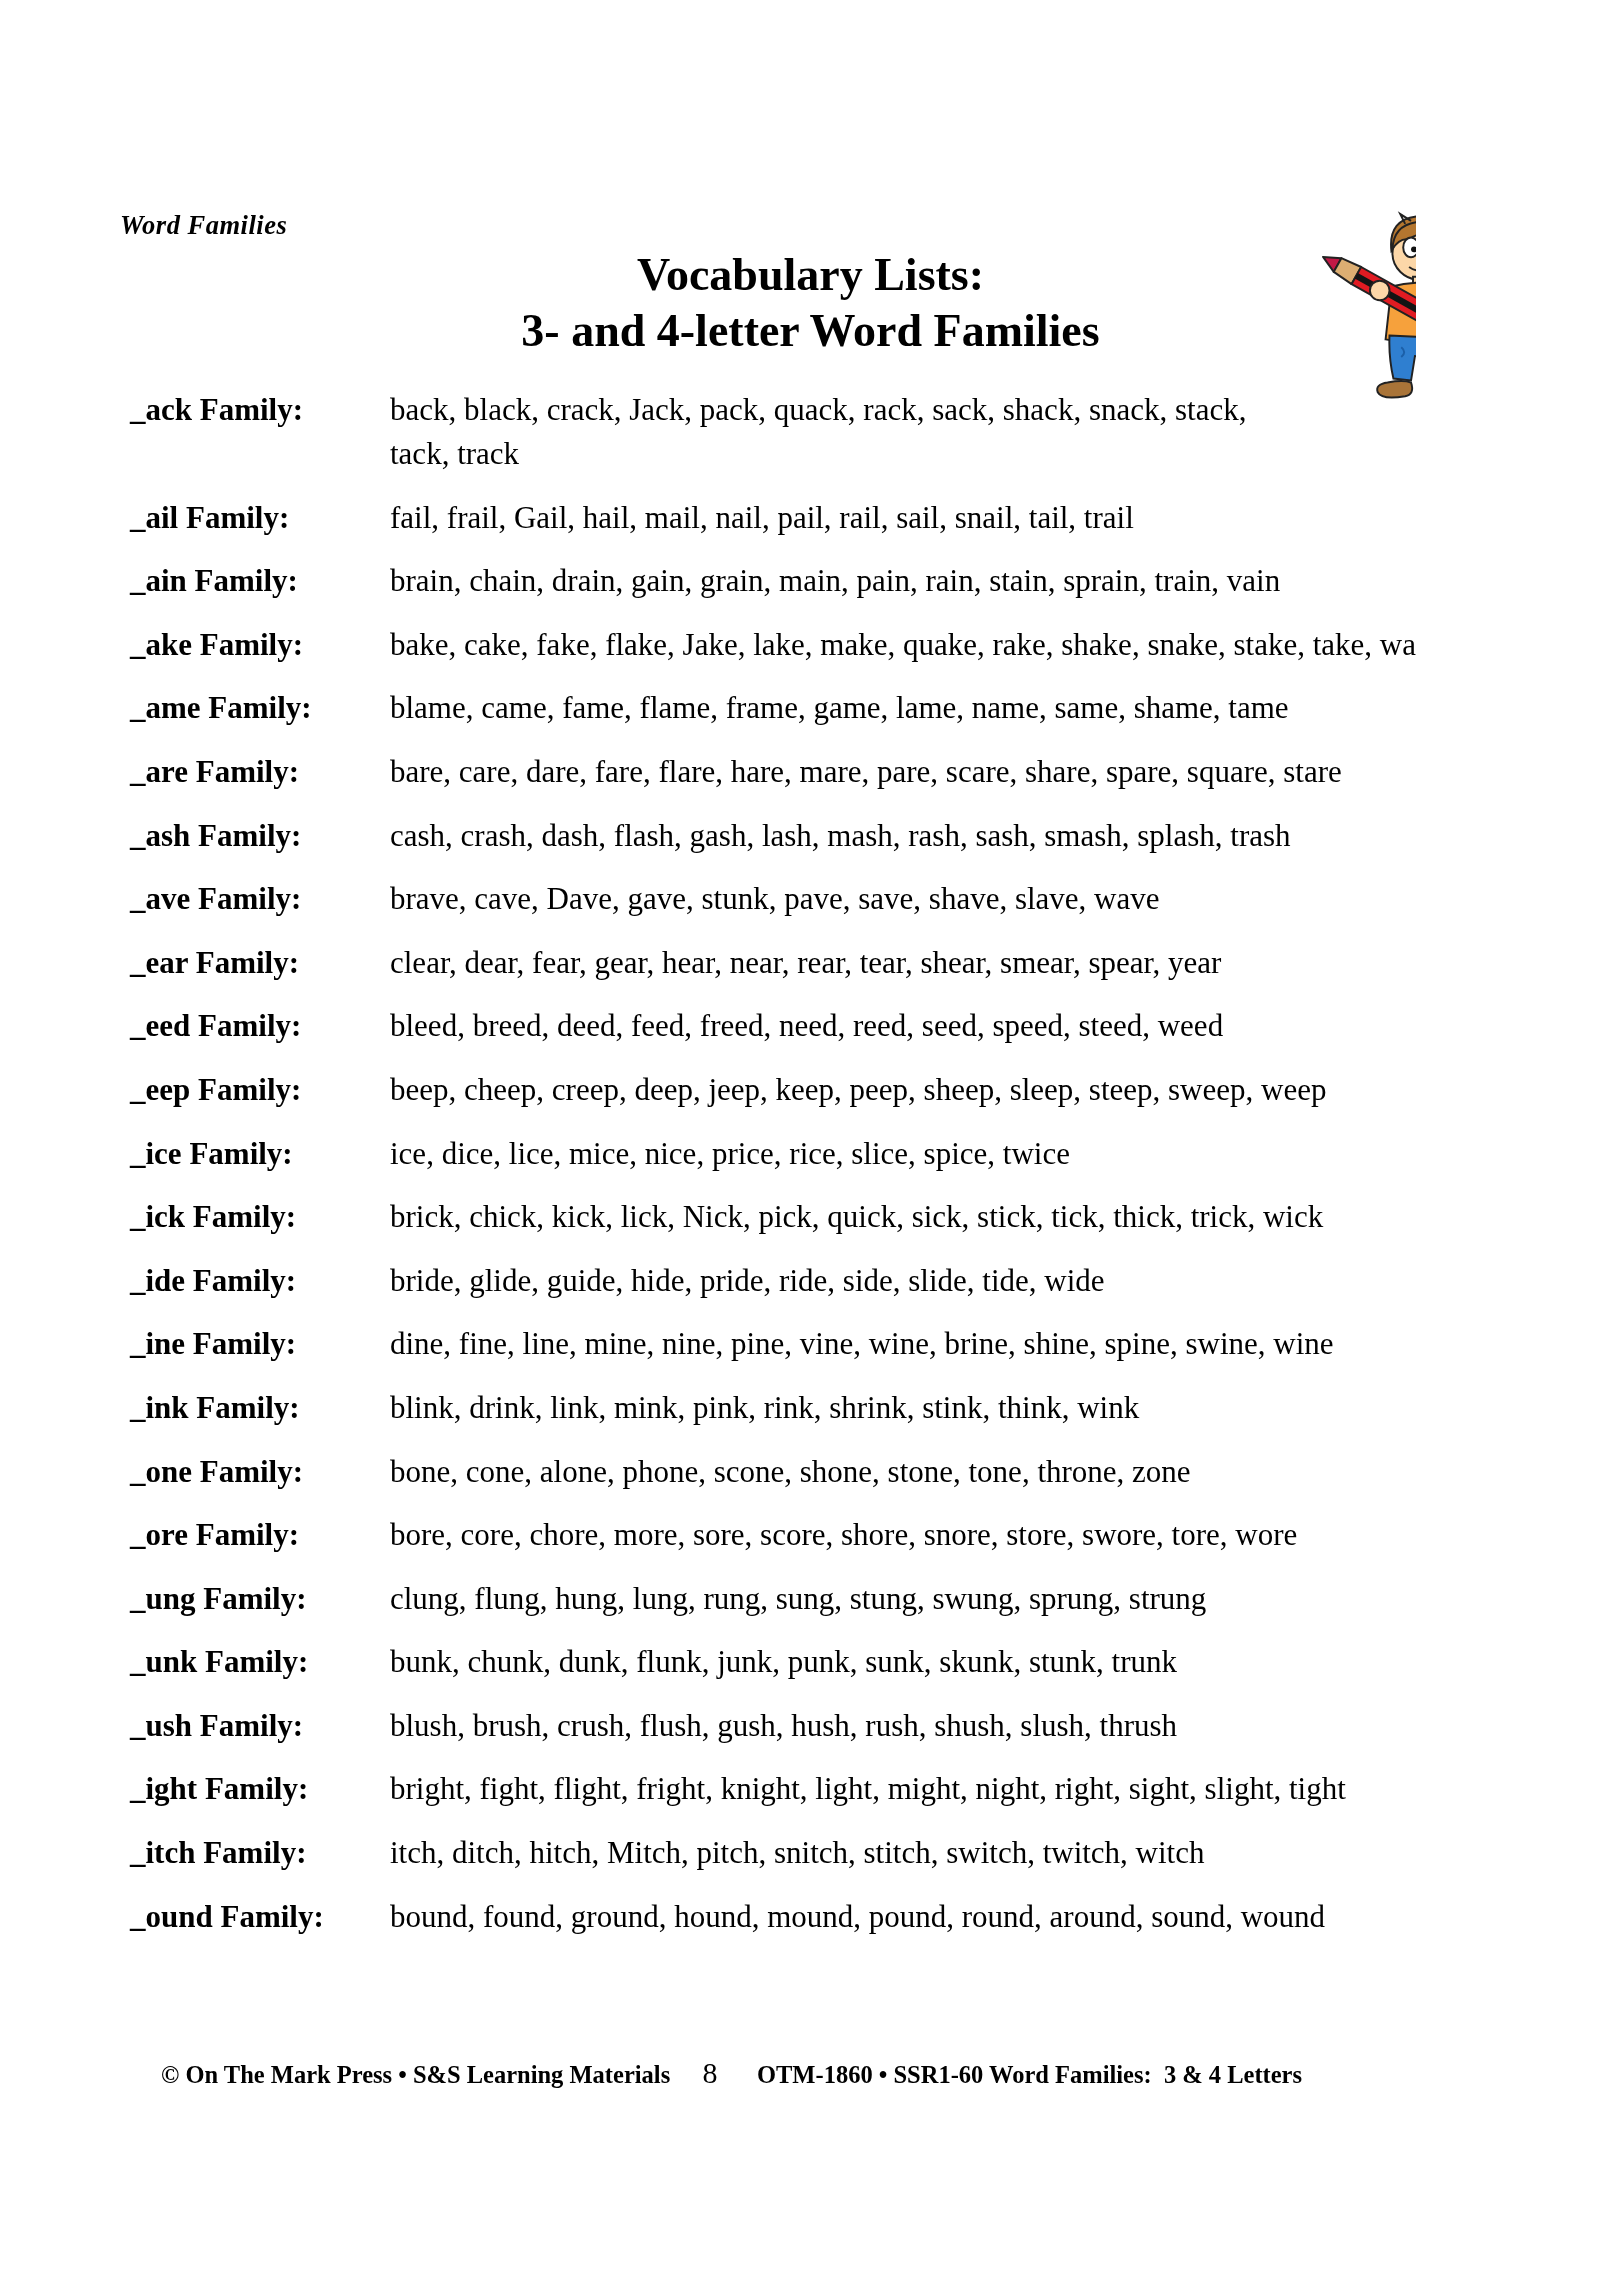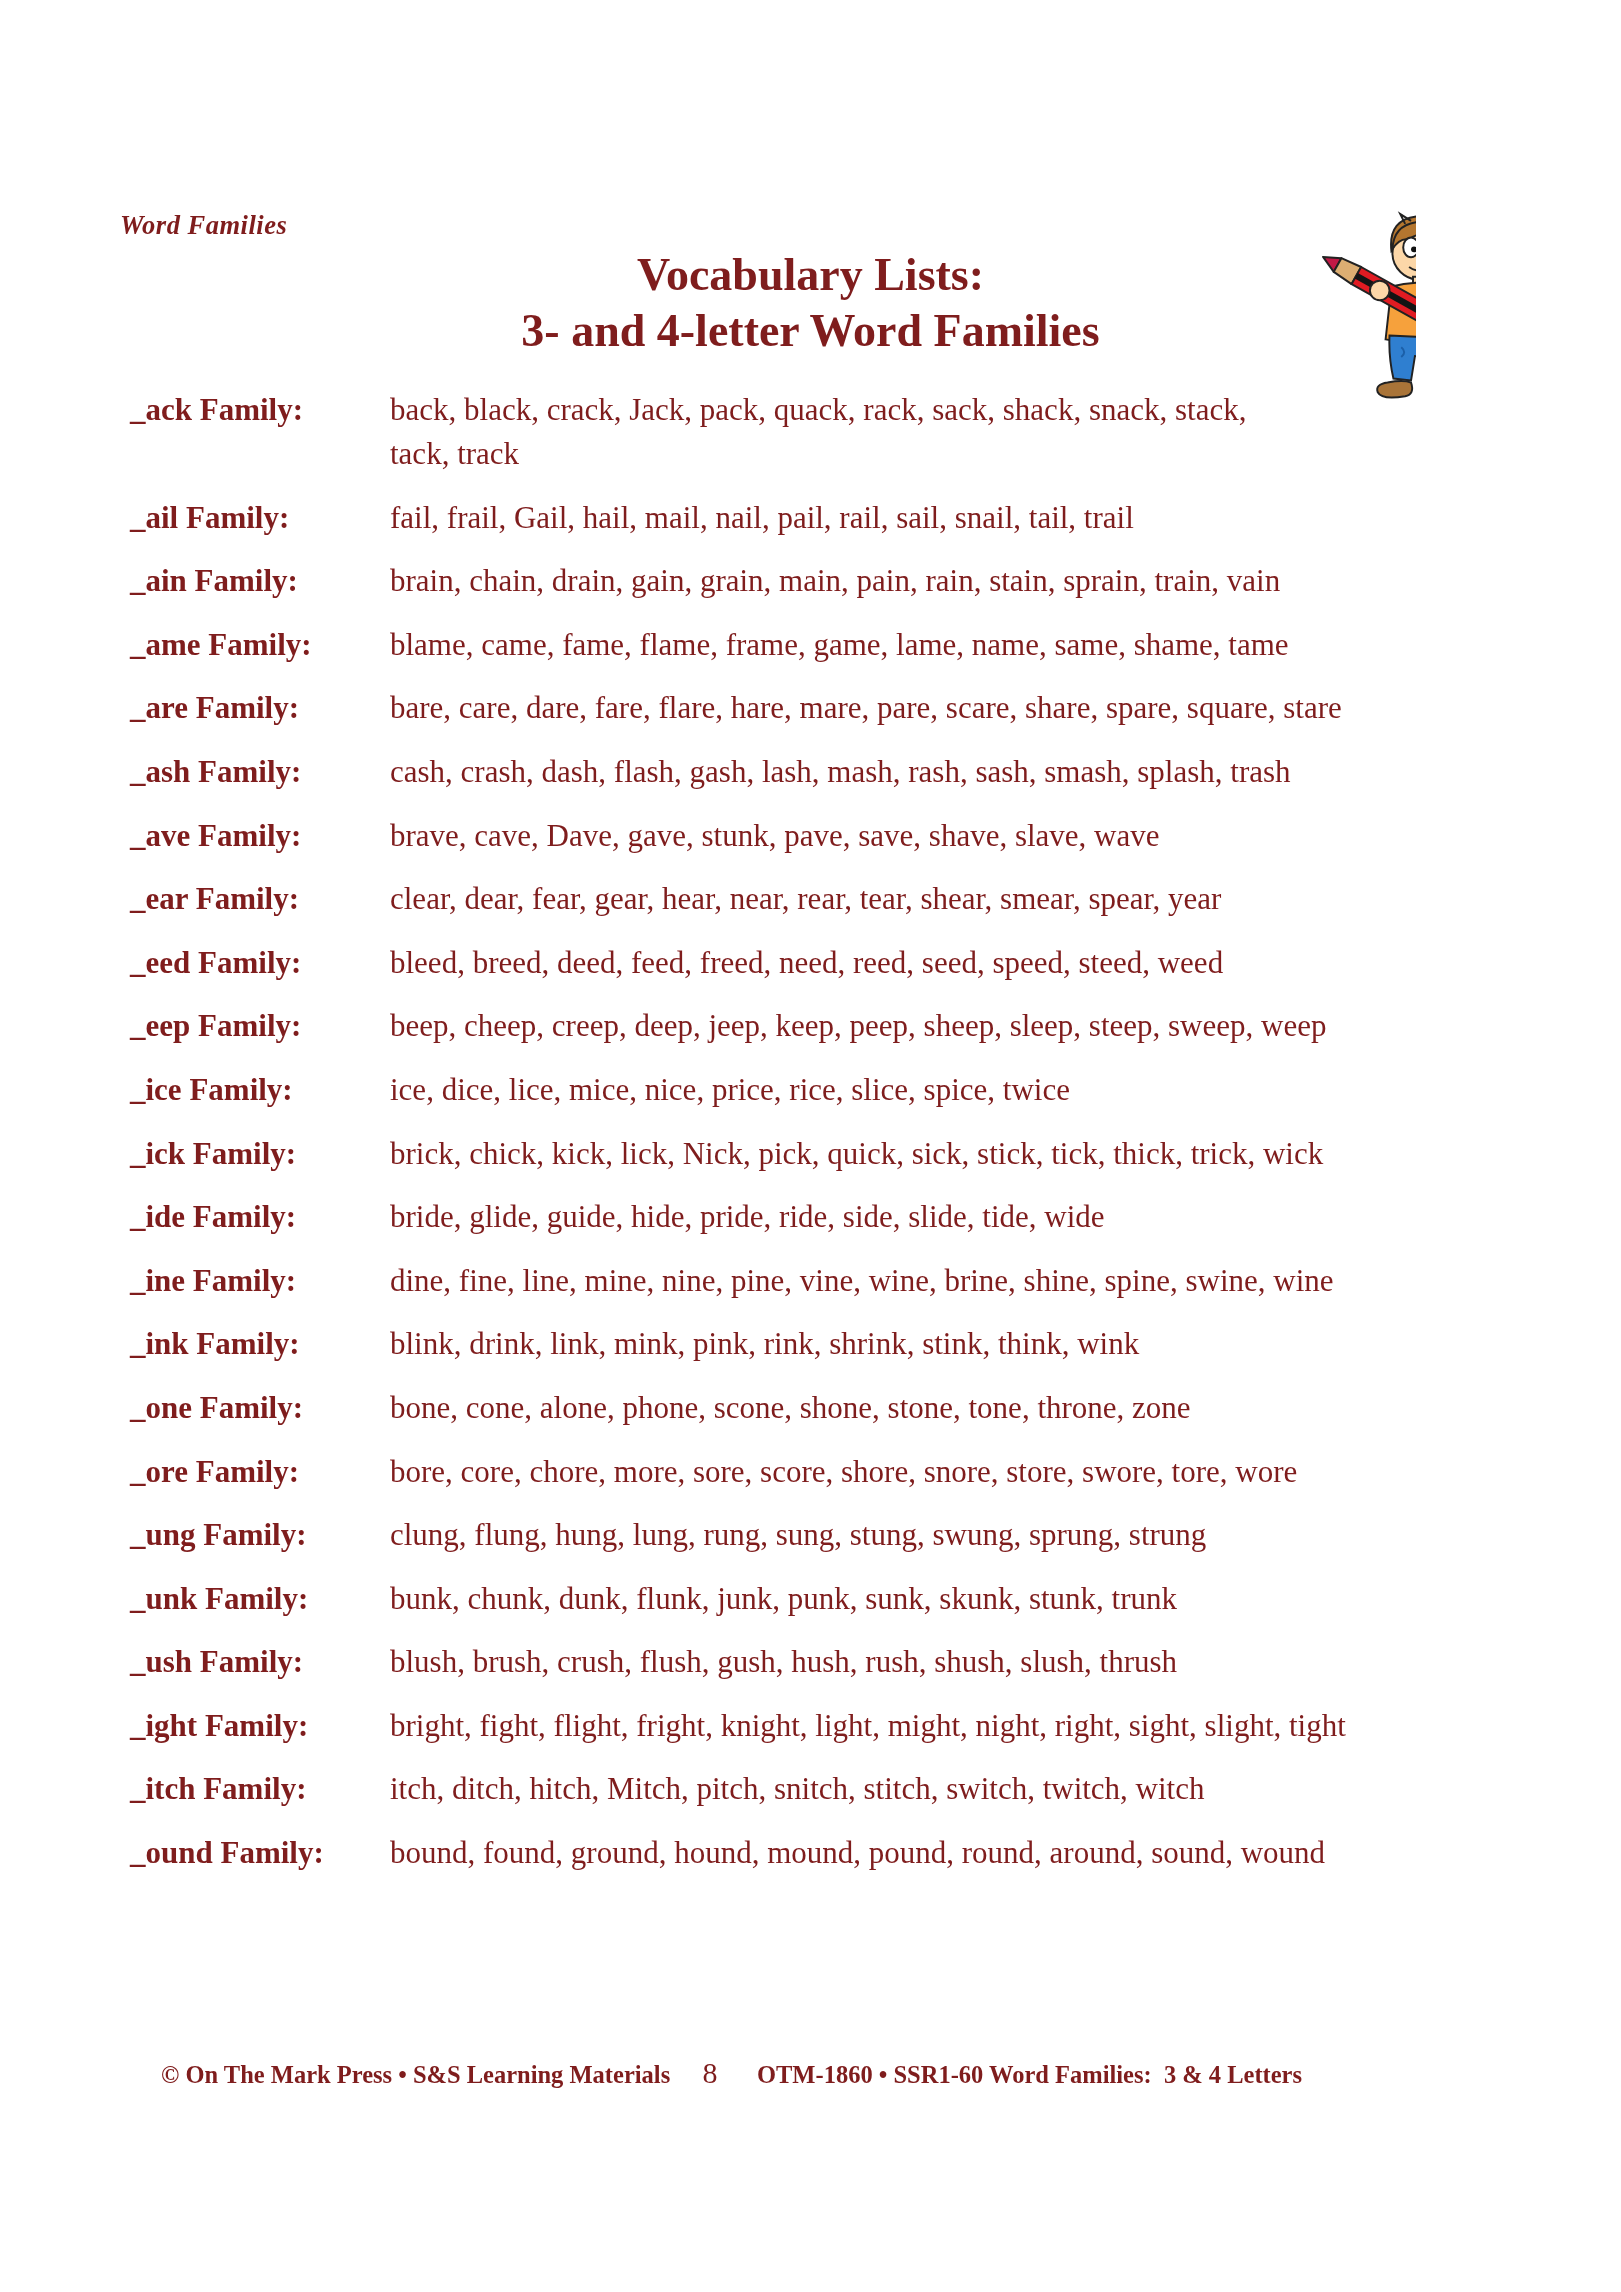--- a/index.html
+++ b/index.html
@@ -2,21 +2,21 @@
 <html><head>
 <meta charset="utf-8">
 <style>
   html,body{margin:0;padding:0;background:#ffffff;}
   .page{
     position:relative;
     width:1416px;
     height:2293px;
     background:#ffffff;
     font-family:"Liberation Serif","DejaVu Serif",serif;
-    color:#7f1d1d;
+    color:#000000;
     overflow:hidden;
   }
   .header-label{
     position:absolute;
     left:120px;
     top:210px;
     font-size:26.5px;
     font-weight:bold;
     font-style:italic;
     letter-spacing:0.5px;
@@ -149,20 +149,24 @@
     </div>
       <div class="family-row">
       <div class="fam-label">_ail Family:</div>
       <div class="fam-words">fail, frail, Gail, hail, mail, nail, pail, rail, sail, snail, tail, trail</div>
     </div>
       <div class="family-row">
       <div class="fam-label">_ain Family:</div>
       <div class="fam-words">brain, chain, drain, gain, grain, main, pain, rain, stain, sprain, train, vain</div>
     </div>
       <div class="family-row">
+      <div class="fam-label">_ake Family:</div>
+      <div class="fam-words">bake, cake, fake, flake, Jake, lake, make, quake, rake, shake, snake, stake, take, wake</div>
+    </div>
+      <div class="family-row">
       <div class="fam-label">_ame Family:</div>
       <div class="fam-words">blame, came, fame, flame, frame, game, lame, name, same, shame, tame</div>
     </div>
       <div class="family-row">
       <div class="fam-label">_are Family:</div>
       <div class="fam-words">bare, care, dare, fare, flare, hare, mare, pare, scare, share, spare, square, stare</div>
     </div>
       <div class="family-row">
       <div class="fam-label">_ash Family:</div>
       <div class="fam-words">cash, crash, dash, flash, gash, lash, mash, rash, sash, smash, splash, trash</div>

